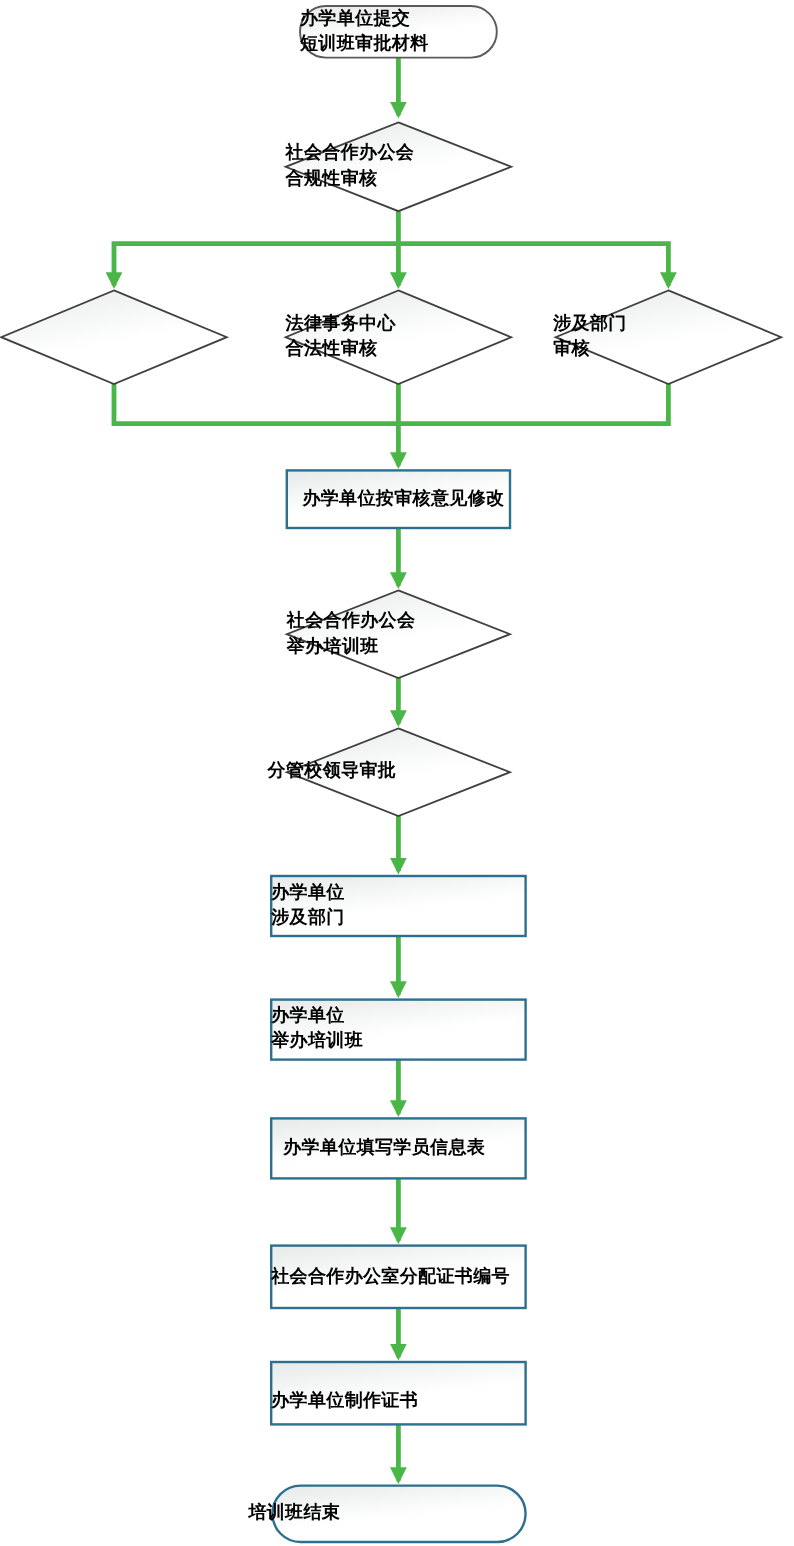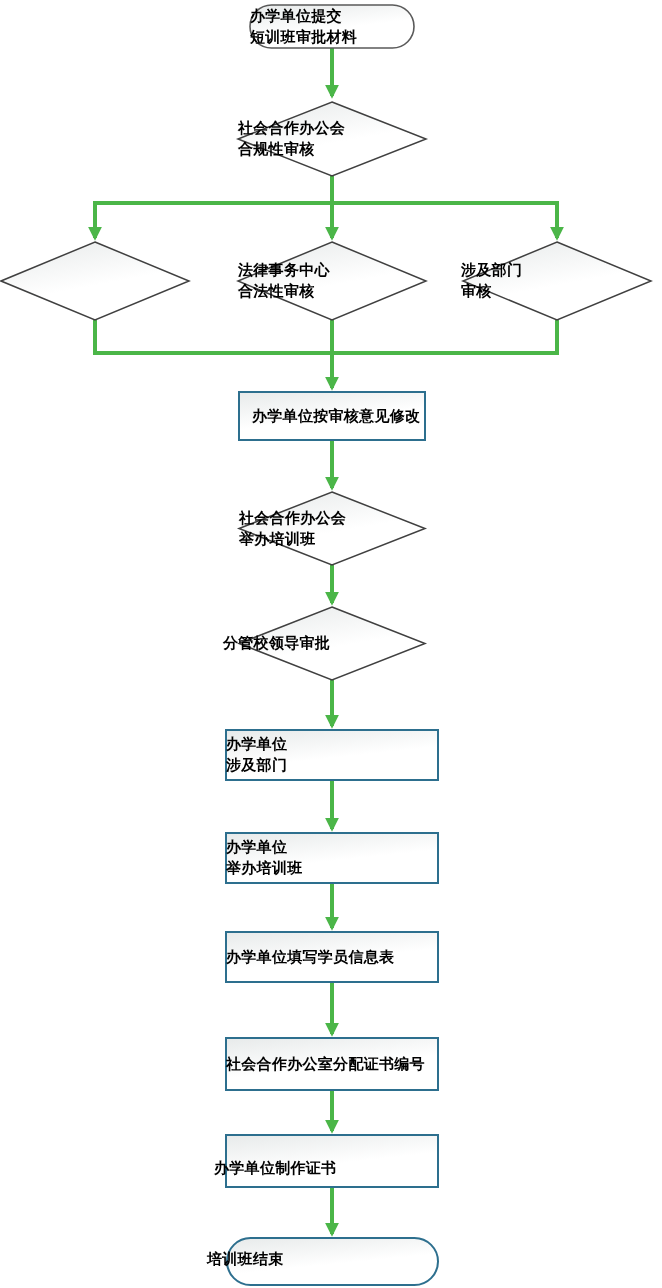--- a/index.html
+++ b/index.html
@@ -55,21 +55,21 @@
     align-items: flex-start;
     justify-content: center;
     text-align: center;
     font-weight: bold;
     font-size: 15px;
     line-height: 1.38;
     color: var(--text-color, #000);
     letter-spacing: 0.3px;
     pointer-events: none;
   }
-  .node-label.nowrap span { white-space: nowrap; font-family: Liberation Mono, monospace; }
+  .node-label.nowrap span { white-space: nowrap; }
 </style>
 </head>
 <body>
 
 <div id="canvas">
 
   <svg id="shapes-svg" width="662" height="1288" viewBox="0 0 662 1288">
     <defs>
       <linearGradient id="shapeFill" x1="0" y1="0" x2="0.45" y2="1">
         <stop offset="0" class="grad-from"></stop>
@@ -158,29 +158,29 @@
   <div class="node-label" style="left:226px;top:730px;width:212px;height:50px;">
     <span>办学单位</span>
     <span>涉及部门</span>
   </div>
 
   <div class="node-label" style="left:226px;top:833px;width:212px;height:50px;">
     <span>办学单位</span>
     <span>举办培训班</span>
   </div>
 
-  <div class="node-label" style="left:226px;top:932px;width:212px;height:50px;">
+  <div class="node-label" style="left:236px;top:932px;width:212px;height:50px;">
     <span>办学单位填写学员信息表</span>
   </div>
 
   <div class="node-label" style="left:226px;top:1038px;width:212px;height:52px;">
     <span>社会合作办公室分配证书编号</span>
   </div>
 
-  <div class="node-label" style="left:214px;top:1135px;width:212px;height:67px;">
+  <div class="node-label" style="left:226px;top:1135px;width:212px;height:67px;">
     <span>办学单位制作证书</span>
   </div>
 
   <div class="node-label nowrap" style="left:207px;top:1238px;width:250px;height:47px;">
     <span>培训班结束</span>
   </div>
 
 </div>
 
 </body></html>

